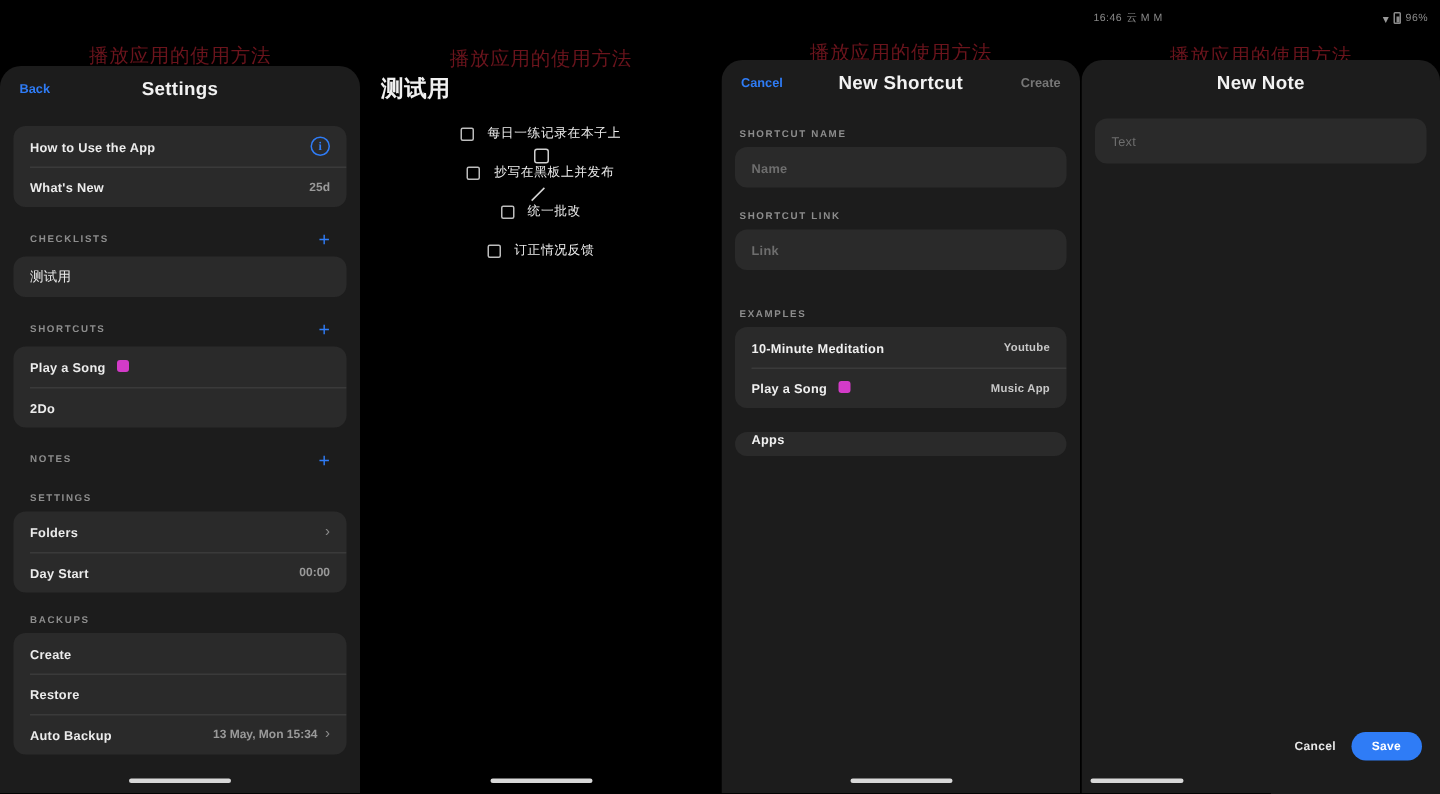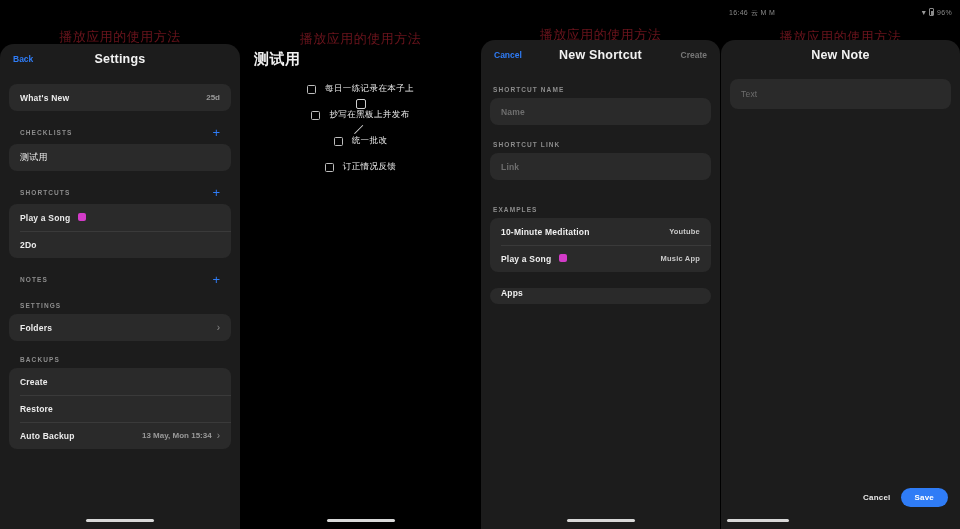--- a/index.html
+++ b/index.html
@@ -232,20 +232,24 @@
     <div class="sheet sheet-p1">
       <div class="navbar">
         <div class="nav-left">Back</div>
         <div class="nav-title">Settings</div>
       </div>
 
       <div class="scroll">
 
         <div class="group" style="margin-top:10px;">
           <div class="row">
+            <span class="row-label">How to Use the App</span>
+            <span class="info-icon">i</span>
+          </div>
+          <div class="row">
             <span class="row-label">What's New</span>
             <span class="row-value">25d</span>
           </div>
         </div>
 
         <div class="sect-header">
           <span class="sect-title">CHECKLISTS</span>
           <span class="plus">+</span>
         </div>
         <div class="group">
@@ -275,20 +279,24 @@
           <span class="plus">+</span>
         </div>
 
         <div class="sect-header">
           <span class="sect-title">SETTINGS</span>
         </div>
         <div class="group">
           <div class="row">
             <span class="row-label">Folders</span>
             <span class="chev">›</span>
+          </div>
+          <div class="row">
+            <span class="row-label">Day Start</span>
+            <span class="row-value">00:00</span>
           </div>
         </div>
 
         <div class="sect-header">
           <span class="sect-title">BACKUPS</span>
         </div>
         <div class="group">
           <div class="row">
             <span class="row-label">Create</span>
           </div>

